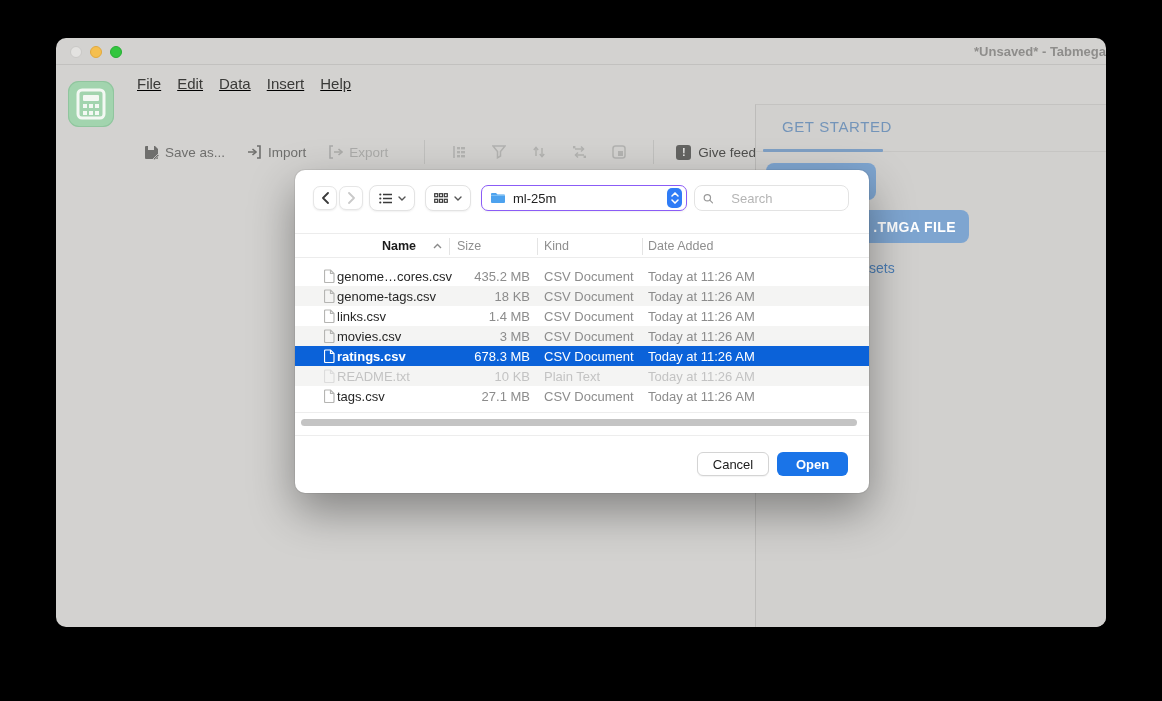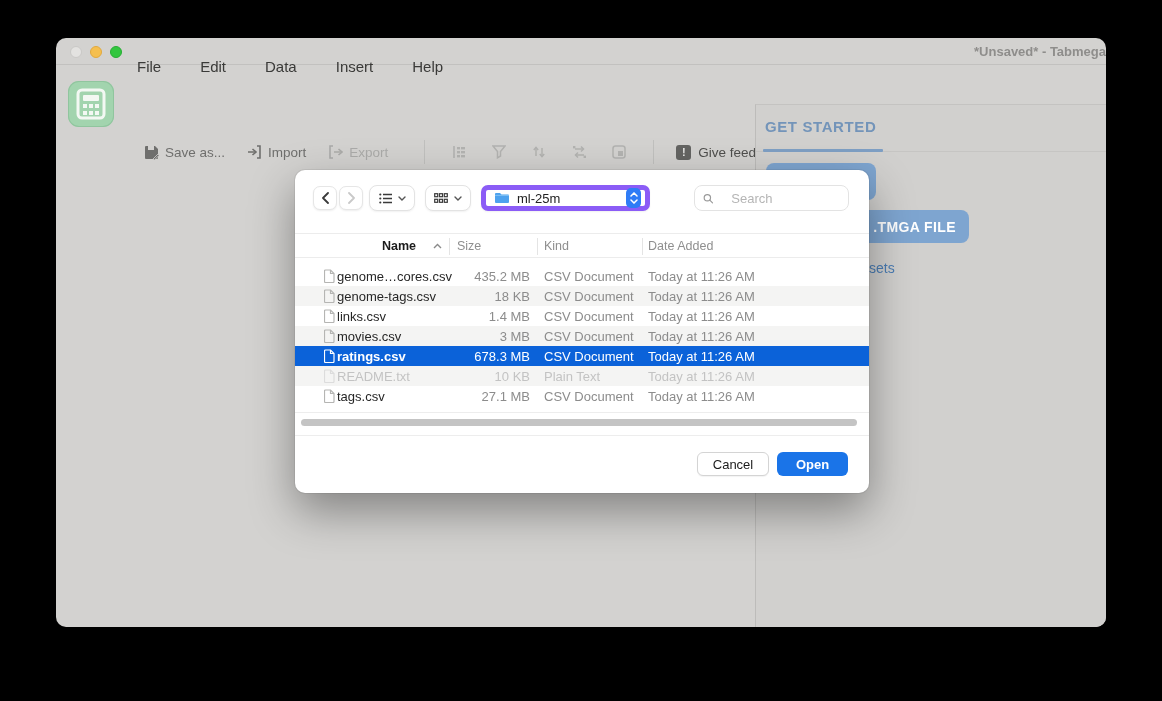--- a/index.html
+++ b/index.html
@@ -17,60 +17,60 @@
   .light.max   { background:#33c63f; border:1px solid #26ad33; }
   .win-title { position:absolute; left:0; right:0; top:6px; text-align:right;
                font-size:13px; font-weight:bold; color:#8e8d8b; }
 
   
   .app-icon { position:absolute; left:12px; top:43px; width:46px; height:46px;
               border-radius:11px; background:#a2d4ae; box-shadow:inset 0 0 0 1px #90c59e;
               display:flex; align-items:center; justify-content:center; }
 
   
-  .menubar { position:absolute; left:81px; top:20px; display:flex; gap:39px; }
+  .menubar { position:absolute; left:81px; top:37px; display:flex; gap:16px;text-decoration:underline; }
   .menu-item { font-size:15px; color:#3a3a38; cursor:default; }
 
   
   .toolbar { position:absolute; left:88px; top:101px; height:26px; display:flex; align-items:center; }
   .tb-btn { display:flex; align-items:center; gap:6px; font-size:13.5px; color:#6f6f6d; margin-right:22px; }
   .tb-btn.disabled { color:#ababa9; }
   .tb-sep { width:1px; height:24px; background:#c0c0be; margin:0 14px; }
   .tb-icon-btn { width:16px; height:16px; margin:0 12px; display:flex; align-items:center; justify-content:center; }
   .feedback { display:flex; align-items:center; gap:7px; font-size:13.5px; color:#4f4f4d; margin-left:8px; }
   .fb-badge { width:15px; height:15px; border-radius:3px; background:#646462; color:#e8e8e6;
               font-size:11px; font-weight:bold; display:flex; align-items:center; justify-content:center; }
 
   
   .right-panel { position:absolute; left:699px; top:66px; width:351px; height:523px;
                  background:#d1d0ce; border-left:1px solid #bdbcba; border-top:1px solid #c4c3c1; }
   .panel-tab-row { position:absolute; left:0; top:0; width:100%; height:47px; border-bottom:1px solid #c6c5c3; }
-  .panel-tab { position:absolute; left:9px; top:13px; font-size:15px; font-weight:700;
+  .panel-tab { position:absolute; left:26px; top:13px; font-size:15px; font-weight:400;
                letter-spacing:.6px; color:var(--tab_blue); }
   .panel-tab-underline { position:absolute; left:7px; top:44px; width:120px; height:3px;
                          background:#7e9fc4; border-radius:1px; }
   .panel-btn { position:absolute; background:var(--panel_button_blue); border-radius:8px; border:none; }
   .panel-btn.primary { left:10px; top:58px; width:110px; height:37px; }
   .panel-btn.tmga { left:10px; top:105px; width:203px; height:33px; color:#fff; font-size:14px;
                     font-weight:bold; letter-spacing:.4px; text-align:right; padding-right:13px;
                     font-family:inherit; }
   .panel-link { position:absolute; left:113px; top:155px; font-size:14px; color:var(--link_blue); cursor:pointer; }
 
   
   .dialog { position:absolute; left:239px; top:132px; width:574px; height:323px; background:#fff;
             border-radius:10px; box-shadow:0 18px 45px rgba(0,0,0,.38), 0 0 0 1px rgba(0,0,0,.06); z-index:5; }
 
   .nav-btn { position:absolute; top:16px; width:24px; height:24px; border-radius:7px; background:#fff;
              border:1px solid #e6e6e6; box-shadow:0 1px 2px rgba(0,0,0,.07);
              display:flex; align-items:center; justify-content:center; }
   .dd-btn { position:absolute; top:15px; height:26px; border-radius:8px; background:#fff;
             border:1px solid #e3e3e3; box-shadow:0 1px 2px rgba(0,0,0,.06);
             display:flex; align-items:center; justify-content:center; gap:6px; }
-  .folder-select { position:absolute; left:186px; top:15px; width:169px; height:26px; border-radius:7px;
-                   background:#fff; border:5px solid #8b5cf6; box-shadow:0 1px 2px rgba(0,0,0,.06);
+  .folder-select { position:absolute; left:186px; top:15px; width:206px; height:26px; border-radius:7px;
+                   background:#fff; border:1px solid #8b5cf6; box-shadow:0 1px 2px rgba(0,0,0,.06);
                    display:flex; align-items:center; padding:0 4px 0 8px; gap:7px; }
   .folder-select .label { font-size:13px; color:#222; flex:1; }
   .stepper { width:15px; height:20px; border-radius:5px; background:var(--stepper_blue);
              display:flex; flex-direction:column; align-items:center; justify-content:center; gap:2px; }
   .search-field { position:absolute; left:399px; top:15px; width:155px; height:26px; border-radius:8px;
                   background:#fff; border:1px solid #e3e3e3; display:flex; align-items:center;
                   padding:0 8px; gap:18px; }
   .search-field input { border:none; outline:none; width:100%; font-size:13px; color:#333;
                         font-family:inherit; background:transparent; }
   .search-field input::placeholder { color:#b5b5b5; }

